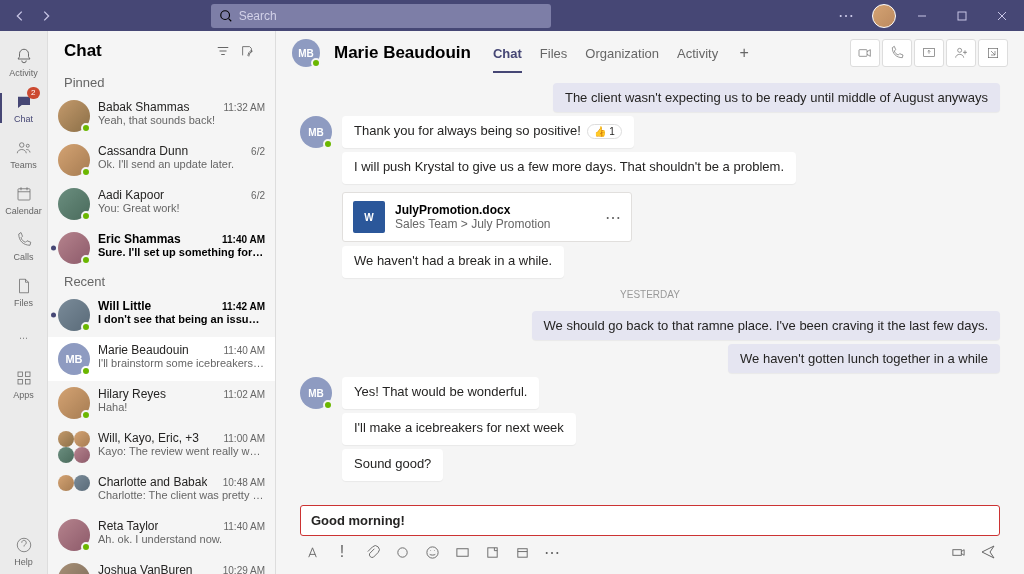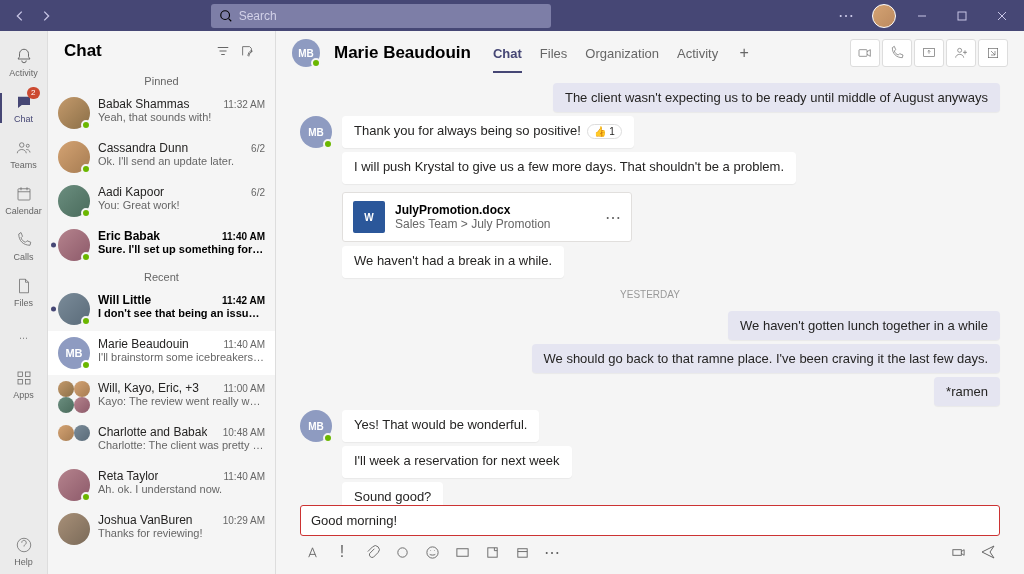--- a/index.html
+++ b/index.html
@@ -18,21 +18,21 @@
 .rail-item { width: 48px; height: 46px; display: flex; flex-direction: column; align-items: center; justify-content: center; gap: 2px; color: #666; cursor: pointer; position: relative; font-size: 9px; }
 .rail-item.active { color: #464775; }
 .rail-item.active::before { content: ''; position: absolute; left: 0; top: 8px; bottom: 8px; width: 2px; background: #464775; }
 .rail-icon { width: 20px; height: 20px; display: flex; align-items: center; justify-content: center; }
 .badge { position: absolute; top: 2px; right: 8px; background: #cc4a31; color: #fff; border-radius: 8px; font-size: 8px; padding: 0 4px; line-height: 12px; }
 .rail-spacer { flex: 1; }
 .chatlist { width: 228px; background: #f5f5f5; border-right: 1px solid #ddd; display: flex; flex-direction: column; }
 .chatlist-head { height: 40px; display: flex; align-items: center; padding: 0 16px; }
 .chatlist-head h2 { font-size: 17px; font-weight: 700; flex: 1; }
 .head-icon { width: 24px; height: 24px; display: flex; align-items: center; justify-content: center; color: #666; cursor: pointer; }
-.section-label { font-size: 11px; color: #666; padding: 4px 16px; text-align: center; }
+.section-label { font-size: 13px; color: #666; padding: 4px 16px; }
 .chat-items { overflow-y: auto; flex: 1; }
 .chat-item { display: flex; padding: 6px 10px; gap: 8px; cursor: pointer; position: relative; justify-content: space-between; }
 .chat-item.selected { background: #fff; }
 .chat-item.unread .ci-name, .chat-item.unread .ci-preview, .chat-item.unread .ci-time { font-weight: 700; color: #000; }
 .unread-dot { position: absolute; left: 3px; top: 50%; transform: translateY(-50%); width: 5px; height: 5px; background: #464775; border-radius: 50%; }
 .ci-avatar { width: 32px; height: 32px; border-radius: 50%; background: #ccc; flex-shrink: 0; position: relative; display: flex; align-items: center; justify-content: center; font-size: 11px; font-weight: 600; color: #fff; }
 .ci-avatar.mb { background: #8e9bc1; }
 .presence { position: absolute; bottom: -1px; right: -1px; width: 10px; height: 10px; border-radius: 50%; background: #6bb700; border: 2px solid #f5f5f5; }
 .chat-item.selected .presence { border-color: #fff; }
 .ci-body { flex: 1; min-width: 0; }
@@ -59,21 +59,21 @@
 .bubble { background: #fff; border-radius: 4px; padding: 7px 12px; font-size: 13px; color: #252423; max-width: 600px; box-shadow: 0 1px 1px rgba(0,0,0,0.05); }
 .msg-row.mine .bubble { background: #e5e5f1; }
 .reaction { display:inline-flex;align-items:center;gap:3px;background:#fff;border:1px solid #ddd;border-radius:10px;padding:1px 6px;font-size:10px;margin-left:6px;vertical-align:middle; }
 .file-card { background:#fff;border:1px solid #e1dfdd;border-radius:3px;padding:8px 10px;display:flex;align-items:center;gap:10px;width:290px;margin-top:4px; }
 .file-icon { width:32px;height:32px;background:#2b579a;border-radius:2px;display:flex;align-items:center;justify-content:center;color:#fff;font-size:10px;font-weight:700; }
 .file-info { flex:1; }
 .file-name { font-size:12px;font-weight:700; }
 .file-loc { font-size:12px;color:#666; }
 .date-divider { text-align:center;font-size:10px;color:#999;margin:11px 0; }
 .composer { margin: 0 24px 6px; }
-.compose-box { border:1px solid #cc3333;border-radius:3px;background:#fff;padding:7px 10px;font-size:13px;color:#252423; }
+.compose-box { border:1px solid #cc3333;border-radius:3px;background:#fff;padding:7px 10px;font-size:13px;color:#252423;font-weight:bold; }
 .compose-toolbar { display:flex;align-items:center;gap:10px;padding:6px 2px;color:#666; }
 .ct-icon { width:20px;height:20px;display:flex;align-items:center;justify-content:center;cursor:pointer; }
 .ct-spacer { flex:1; }
 .avatar-grad1 { background: linear-gradient(135deg,#c49a6c,#8b6f47); }
 .avatar-grad2 { background: linear-gradient(135deg,#d4a373,#a67c52); }
 .avatar-grad3 { background: linear-gradient(135deg,#6b8e7f,#4a6b5c); }
 .avatar-grad4 { background: linear-gradient(135deg,#b5838d,#8d5a6a); }
 .avatar-grad5 { background: linear-gradient(135deg,#7a8b99,#5a6b79); }
 .avatar-grad6 { background: linear-gradient(135deg,#a89078,#7a6a58); }
 .group-av { display:flex;flex-wrap:wrap;width:32px;height:32px; }
@@ -223,21 +223,21 @@
       <div id="pinned-list">
           <div class="chat-item">
             <div class="ci-avatar avatar-grad1">
               <div class="presence"></div>
             </div>
             <div class="ci-body">
               <div class="ci-row1">
                 <div class="ci-name">Babak Shammas</div>
                 <div class="ci-time">11:32 AM</div>
               </div>
-              <div class="ci-preview">Yeah, that sounds with!</div>
+              <div class="ci-preview">Yeah, that sounds back!</div>
             </div>
           </div>
           <div class="chat-item">
             <div class="ci-avatar avatar-grad2">
               <div class="presence"></div>
             </div>
             <div class="ci-body">
               <div class="ci-row1">
                 <div class="ci-name">Cassandra Dunn</div>
                 <div class="ci-time">6/2</div>
@@ -257,21 +257,21 @@
               <div class="ci-preview">You: Great work!</div>
             </div>
           </div>
           <div class="chat-item unread">
             <div class="unread-dot"></div>
             <div class="ci-avatar avatar-grad4">
               <div class="presence"></div>
             </div>
             <div class="ci-body">
               <div class="ci-row1">
-                <div class="ci-name">Eric Babak</div>
+                <div class="ci-name">Eric Shammas</div>
                 <div class="ci-time">11:40 AM</div>
               </div>
               <div class="ci-preview">Sure. I'll set up something for next week t...</div>
             </div>
           </div>
         </div>
       <div class="section-label">Recent</div>
       <div id="recent-list">
           <div class="chat-item unread">
             <div class="unread-dot"></div>
@@ -287,20 +287,32 @@
             </div>
           </div>
           <div class="chat-item selected">
             <div class="ci-avatar mb">MB<div class="presence"></div></div>
             <div class="ci-body">
               <div class="ci-row1">
                 <div class="ci-name">Marie Beaudouin</div>
                 <div class="ci-time">11:40 AM</div>
               </div>
               <div class="ci-preview">I'll brainstorm some icebreakers for our tea...</div>
+            </div>
+          </div>
+          <div class="chat-item">
+            <div class="ci-avatar avatar-grad2">
+              <div class="presence"></div>
+            </div>
+            <div class="ci-body">
+              <div class="ci-row1">
+                <div class="ci-name">Hilary Reyes</div>
+                <div class="ci-time">11:02 AM</div>
+              </div>
+              <div class="ci-preview">Haha!</div>
             </div>
           </div>
           <div class="chat-item">
             <div class="group-av">
               <div class="avatar-grad1"></div>
               <div class="avatar-grad2"></div>
               <div class="avatar-grad3"></div>
               <div class="avatar-grad4"></div>
             </div>
             <div class="ci-body">
@@ -423,38 +435,35 @@
             </div>
             <div style="color:#666">⋯</div>
           </div>
         </div>
       <div class="msg-row cont">
           <div class="msg-av"></div>
           <div class="bubble">We haven't had a break in a while.</div>
         </div>
       <div class="date-divider">YESTERDAY</div>
       <div class="msg-row mine">
+          <div class="bubble">We should go back to that ramne place. I've been craving it the last few days.</div>
+        </div>
+      <div class="msg-row mine">
           <div class="bubble">We haven't gotten lunch together in a while</div>
-        </div>
-      <div class="msg-row mine">
-          <div class="bubble">We should go back to that ramne place. I've been craving it the last few days.</div>
-        </div>
-      <div class="msg-row mine">
-          <div class="bubble">*ramen</div>
         </div>
       <div class="msg-row">
           <div class="msg-av">
             <span>MB</span>
             <div class="presence" style="border-color:#f5f5f5"></div>
           </div>
           <div class="bubble">Yes! That would be wonderful.</div>
         </div>
       <div class="msg-row cont">
           <div class="msg-av"></div>
-          <div class="bubble">I'll week a reservation for next week</div>
+          <div class="bubble">I'll make a icebreakers for next week</div>
         </div>
       <div class="msg-row cont">
           <div class="msg-av"></div>
           <div class="bubble">Sound good?</div>
         </div>
 
     </div>
 
     <div class="composer">
       <div class="compose-box"><span>Good morning!</span></div>

